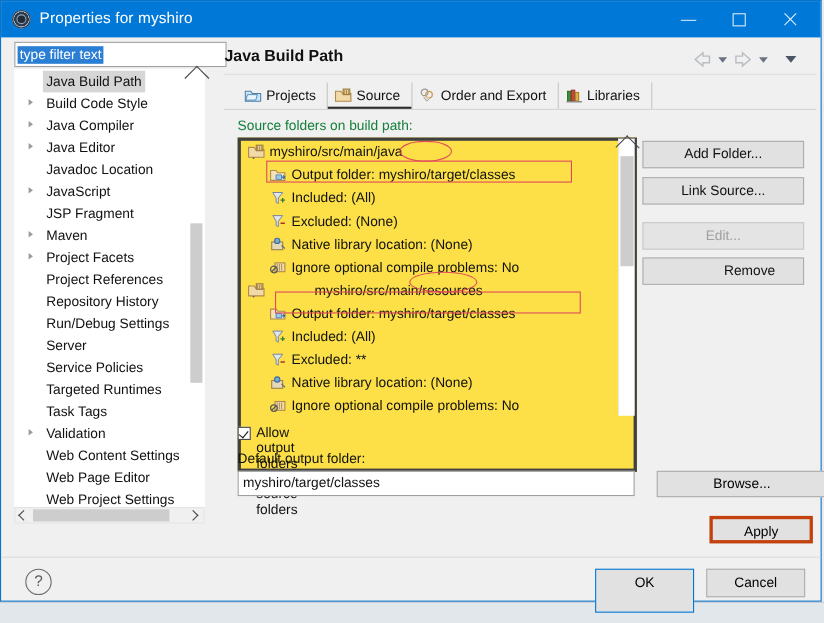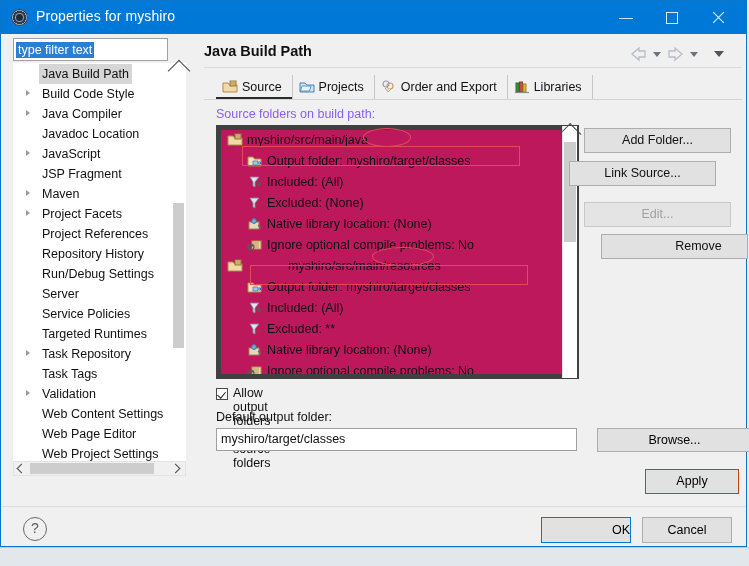--- a/index.html
+++ b/index.html
@@ -31,21 +31,21 @@
   .wbtn#w-max{left:648px;}
   .wbtn#w-close{left:694px;}
   .wbtn i{position:absolute;display:block;}
   #w-min i{left:16px;top:17px;width:14px;height:1px;background:#cfe6fa;}
   #w-max i{left:17px;top:11px;width:12px;height:12px;border:1px solid #d7eafc;box-sizing:border-box;}
   #w-close i{left:16px;top:16px;width:15px;height:1px;background:#e4f1fc;}
   #w-close i.a{transform:rotate(45deg);}
   #w-close i.b{transform:rotate(-45deg);}
 
   
-  .filterbox{position:absolute;left:12px;top:37px;width:155px;height:23px;
+  .filterbox{position:absolute;left:12px;top:37px;width:193px;height:23px;
              background:#fff;border:1px solid #a0a0a0;box-sizing:border-box;}
   .filtertext{position:absolute;left:2px;top:3px;background:#2a7fd4;color:#fff;
               font-size:12.5px;padding:1px 2px;line-height:14px;}
   .tree-left{position:absolute;left:12px;top:62px;width:173px;height:413px;
              background:#fff;border:1px solid #fff;box-sizing:border-box;overflow:hidden;}
   .lrow{position:relative;height:20px;line-height:20px;font-size:12.5px;white-space:nowrap;color:#111;}
   .lrow .lbl{position:absolute;left:28px;top:0;}
   .lrow.sel .lbl{background:#d6d6d6;padding:0 3px;left:25px;}
   .lrow .arw{position:absolute;left:12px;top:6px;width:0;height:0;
              border-left:4px solid #9a9a9a;border-top:3.5px solid transparent;border-bottom:3.5px solid transparent;}
@@ -71,25 +71,25 @@
   .sep{position:absolute;left:203px;top:66px;width:538px;height:1px;background:#dcdcdc;}
 
   .tabs{position:absolute;left:215px;top:74px;height:24px;}
   .tab{position:relative;float:left;height:24px;line-height:24px;padding:0 10px 0 6px;
        font-size:12.5px;color:#111;border-right:1px solid #c6c6c6;}
   .tab .tico{display:inline-block;vertical-align:-3px;width:16px;height:14px;margin-right:4px;position:relative;}
   .tab.active{font-weight:normal;}
   .tab.active:after{content:"";position:absolute;left:0;bottom:0;width:100%;height:2px;background:#2b2b2b;}
   .tabline{position:absolute;left:203px;top:98px;width:538px;height:1px;background:#d4d4d4;}
 
-  .lbl-src{position:absolute;left:215px;top:106px;font-size:12.5px;color:#8b5cf6;}
-
-  
-  .tree{position:absolute;left:215px;top:124px;width:363px;height:254px;
-        background:#be185d;border:5px solid #404040;box-sizing:border-box;overflow:hidden;}
+  .lbl-src{position:absolute;left:215px;top:106px;font-size:12.5px;color:#15803d;}
+
+  
+  .tree{position:absolute;left:215px;top:124px;width:363px;height:304px;
+        background:#fde047;border:3px solid #404040;box-sizing:border-box;overflow:hidden;}
   .trow{position:relative;height:21px;line-height:21px;font-size:12.5px;white-space:nowrap;color:#111;}
   .trow .tlbl{position:absolute;top:0;}
   .trow .tw{position:absolute;left:8px;top:7px;width:8px;height:8px;}
   .tw:before{content:"";position:absolute;left:0;top:1px;width:6px;height:6px;
              border-left:1.6px solid #4a4a4a;border-bottom:1.6px solid #4a4a4a;transform:rotate(-45deg);}
   .ico{position:absolute;top:3px;width:16px;height:15px;}
 
   .tsb{position:absolute;left:561px;top:125px;width:15px;height:252px;background:#fff;border-left:1px solid #e6e6e6;box-sizing:border-box;}
   .tsb .up,.tsb .dn{position:absolute;left:0;width:14px;height:15px;}
   .tsb .up{top:0;}.tsb .dn{top:237px;}
@@ -106,28 +106,28 @@
                 border-right:1.6px solid #1a1a1a;border-bottom:1.6px solid #1a1a1a;transform:rotate(40deg);}
   .chklbl{position:absolute;left:17px;top:0;}
 
   .lbl-def{position:absolute;left:215px;top:409px;font-size:12.5px;color:#111;}
   .outfield{position:absolute;left:215px;top:427px;width:361px;height:23px;background:#fff;
             border:1px solid #a0a0a0;box-sizing:border-box;font-size:12.5px;color:#111;
             line-height:21px;padding-left:4px;}
   .browse{position:absolute;left:596px;top:427px;width:155px;height:24px;background:#e1e1e1;
           border:1px solid #adadad;box-sizing:border-box;text-align:center;line-height:22px;font-size:12.5px;}
   .apply{position:absolute;left:644px;top:468px;width:94px;height:25px;background:#e1e1e1;
-         border:1px solid #c2410c;box-sizing:border-box;text-align:center;line-height:23px;font-size:12.5px;}
+         border:3px solid #c2410c;box-sizing:border-box;text-align:center;line-height:23px;font-size:12.5px;}
 
   .botsep{position:absolute;left:1px;top:505px;width:744px;height:1px;background:#dcdcdc;}
   .helpicon{position:absolute;left:22px;top:516px;width:24px;height:24px;border:1.4px solid #6b6b6b;
             border-radius:50%;box-sizing:border-box;text-align:center;line-height:21px;
             font-size:14px;color:#5a5a5a;}
-  .ok{position:absolute;left:540px;top:516px;width:90px;height:26px;background:#e1e1e1;
-      border:1px solid #0078d7;box-sizing:border-box;text-align:right;line-height:24px;font-size:12.5px;
+  .ok{position:absolute;left:540px;top:516px;width:90px;height:40px;background:#e1e1e1;
+      border:1px solid #0078d7;box-sizing:border-box;text-align:center;line-height:24px;font-size:12.5px;
       box-shadow:inset 0 0 0 1px #e1e1e1;}
   .cancel{position:absolute;left:641px;top:516px;width:90px;height:26px;background:#e1e1e1;
           border:1px solid #adadad;box-sizing:border-box;text-align:center;line-height:24px;font-size:12.5px;}
 
   
   .ann-rect{position:absolute;border:1.6px solid #e04a5a;box-sizing:border-box;}
   .ann-ell{position:absolute;border:1.6px solid #e04a5a;border-radius:50%;box-sizing:border-box;}
 </style>
 </head>
 <body>
@@ -166,20 +166,24 @@
       </div>
       <div class="lrow">
         <span class="arw"></span>
         <span class="lbl">Build Code Style</span>
       </div>
       <div class="lrow">
         <span class="arw"></span>
         <span class="lbl">Java Compiler</span>
       </div>
       <div class="lrow">
+        <span class="arw"></span>
+        <span class="lbl">Java Editor</span>
+      </div>
+      <div class="lrow">
         <span class="lbl">Javadoc Location</span>
       </div>
       <div class="lrow">
         <span class="arw"></span>
         <span class="lbl">JavaScript</span>
       </div>
       <div class="lrow">
         <span class="lbl">JSP Fragment</span>
       </div>
       <div class="lrow">
@@ -200,24 +204,20 @@
         <span class="lbl">Run/Debug Settings</span>
       </div>
       <div class="lrow">
         <span class="lbl">Server</span>
       </div>
       <div class="lrow">
         <span class="lbl">Service Policies</span>
       </div>
       <div class="lrow">
         <span class="lbl">Targeted Runtimes</span>
-      </div>
-      <div class="lrow">
-        <span class="arw"></span>
-        <span class="lbl">Task Repository</span>
       </div>
       <div class="lrow">
         <span class="lbl">Task Tags</span>
       </div>
       <div class="lrow">
         <span class="arw"></span>
         <span class="lbl">Validation</span>
       </div>
       <div class="lrow">
         <span class="lbl">Web Content Settings</span>
@@ -262,29 +262,29 @@
     <svg width="14" height="18" style="left:58px">
       <path d="M3 7 L11 7 L7 12 Z" fill="#6b7280"></path>
     </svg>
     <svg width="16" height="18" style="left:82px">
       <path d="M3 6 L13 6 L8 12 Z" fill="#4b5563"></path>
     </svg>
   </div>
   <div class="sep"></div>
 
   <div class="tabs" id="tabstrip">
+      <div class="tab"><span class="tico"><svg width="16" height="14">
+            <path d="M1 3h5l1.5 2H15v7H1z" fill="#cfe6f7" stroke="#4a80b0" stroke-width="1"></path>
+            <path d="M3 6h9l-1.5 5H1.5z" fill="#e8f3fb" stroke="#4a80b0" stroke-width=".8"></path>
+          </svg></span><span>Projects</span></div>
       <div class="tab active"><span class="tico"><svg width="16" height="14">
             <path d="M1 3h5l1.5 2H15v7H1z" fill="#f2d9a8" stroke="#b08a4a" stroke-width="1"></path>
             <rect x="8" y="1" width="6" height="5" fill="#e8c98a" stroke="#9a7a3e"></rect>
             <path d="M9 2v4M11 2v4M13 2v4" stroke="#9a7a3e" stroke-width=".7"></path>
           </svg></span><span>Source</span></div>
-      <div class="tab"><span class="tico"><svg width="16" height="14">
-            <path d="M1 3h5l1.5 2H15v7H1z" fill="#cfe6f7" stroke="#4a80b0" stroke-width="1"></path>
-            <path d="M3 6h9l-1.5 5H1.5z" fill="#e8f3fb" stroke="#4a80b0" stroke-width=".8"></path>
-          </svg></span><span>Projects</span></div>
       <div class="tab"><span class="tico"><svg width="16" height="14">
             <circle cx="5" cy="4" r="3" fill="none" stroke="#9a9a9a" stroke-width="1.2"></circle>
             <circle cx="9" cy="6" r="3" fill="none" stroke="#c8a050" stroke-width="1.2"></circle>
             <path d="M4 8 L7 12 L10 9" fill="#e8e0cc" stroke="#a0a0a0" stroke-width=".9"></path>
           </svg></span><span>Order and Export</span></div>
       <div class="tab"><span class="tico"><svg width="16" height="14">
             <rect x="2" y="3" width="3" height="9" fill="#3f8f3f" stroke="#2c6a2c"></rect>
             <rect x="5.5" y="2" width="3" height="10" fill="#c94a3a" stroke="#9a3529"></rect>
             <rect x="9" y="4" width="3" height="8" fill="#e0b23c" stroke="#a8802a"></rect>
             <path d="M1 12.5h14" stroke="#8a8a8a" stroke-width="1.2"></path>
@@ -399,23 +399,23 @@
     <div class="thumb"></div>
     <div class="dn"></div>
   </div>
 
   <div class="ann-rect" style="left:241px;top:145px;width:278px;height:20px;"></div>
   <div class="ann-rect" style="left:249px;top:264px;width:278px;height:20px;"></div>
   <div class="ann-ell" style="left:362px;top:127px;width:48px;height:19px;"></div>
   <div class="ann-ell" style="left:371px;top:246px;width:62px;height:19px;"></div>
 
   <div class="btn" style="left:583px;top:127px;">Add Folder...</div>
-  <div class="btn" style="left:568px;top:160px;text-align:center;">Link Source...</div>
+  <div class="btn" style="left:583px;top:160px;text-align:center;">Link Source...</div>
   <div class="btn disabled" style="left:583px;top:201px;">Edit...</div>
-  <div class="btn" style="left:600px;top:233px;padding-left:48px;">Remove</div>
+  <div class="btn" style="left:583px;top:233px;padding-left:48px;">Remove</div>
 
   <div class="chkrow">
     <span class="chkbox"></span>
     <span class="chklbl">Allow output folders for source folders</span>
   </div>
 
   <div class="lbl-def">Default output folder:</div>
   <div class="outfield">myshiro/target/classes</div>
   <div class="browse">Browse...</div>
   <div class="apply">Apply</div>

